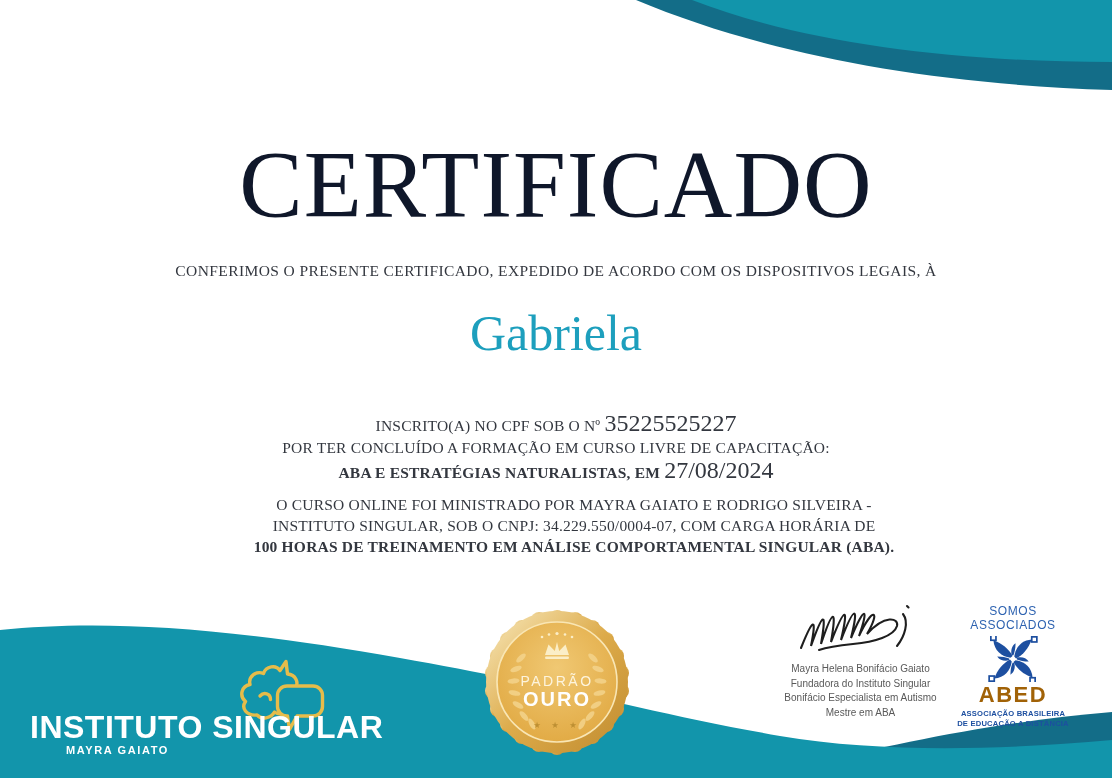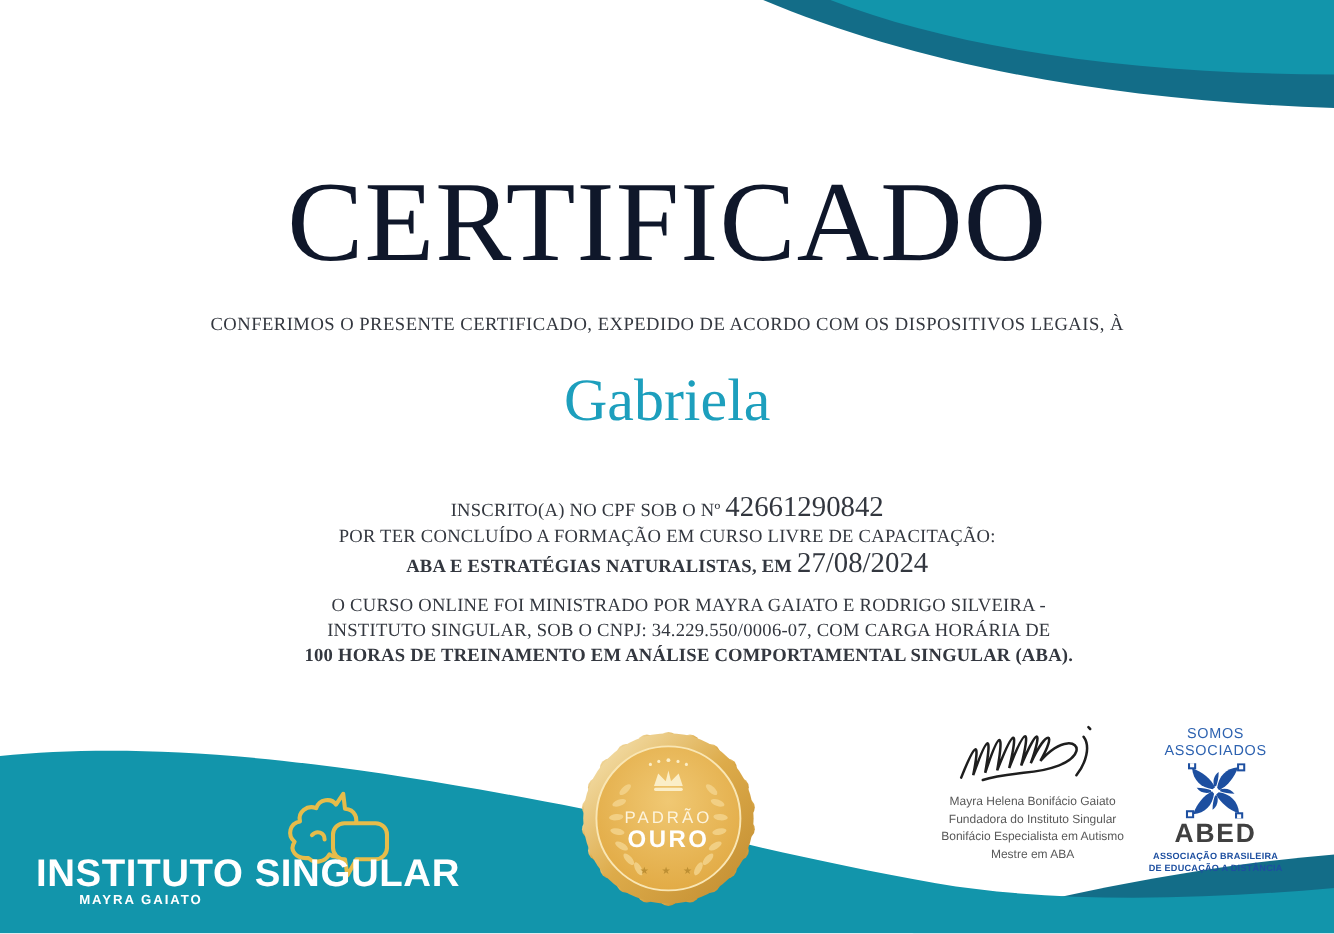--- a/index.html
+++ b/index.html
@@ -36,21 +36,21 @@
     left:31px;top:744px;color:#ffffff;font-family:"Liberation Sans",sans-serif;
     font-size:11px;font-weight:bold;letter-spacing:1.6px;margin-left:35px;
   }
   .sig-wrap{left:778px;top:596px;width:165px;text-align:center;}
   .sig-lines{
     margin-top:4px;font-family:"Liberation Sans",sans-serif;font-size:10px;
     color:#595959;line-height:14.5px;
   }
   .abed-wrap{left:948px;top:604px;width:130px;text-align:center;font-family:"Liberation Sans",sans-serif;}
   .abed-tagline{font-size:12px;font-weight:normal;color:#2d62b0;letter-spacing:.6px;}
-  .abed-acronym{font-size:22px;font-weight:800;color:#404040;letter-spacing:1.5px;line-height:1;margin-top:2px;}
+  .abed-acronym{font-size:22px;font-weight:800;color:#a16207;letter-spacing:1.5px;line-height:1;margin-top:2px;}
   .abed-desc{font-size:7.6px;font-weight:bold;color:#1d4fa0;line-height:9.5px;letter-spacing:.2px;margin-top:3px;}
   .badge-wrap{left:476px;top:606px;width:162px;height:166px;}
 </style>
 </head>
 <body>
 
 <div class="canvas">
 
   <svg class="abs" style="left:0;top:0;" width="1112" height="110" viewBox="0 0 1112 110">
     <path d="M 636 0 C 760 52 920 84 1112 90 L 1112 0 Z" fill="#136d88"></path>
@@ -62,28 +62,28 @@
     <path d="M 0 12 C 100 2 220 8 400 40 C 560 68 650 95 780 118 C 880 135 1000 132 1112 122 L 1112 160 L 0 160 Z" fill="#1295ab"></path>
   </svg>
 
   <div class="abs title">CERTIFICADO</div>
 
   <div class="abs intro">CONFERIMOS O PRESENTE CERTIFICADO, EXPEDIDO DE ACORDO COM OS DISPOSITIVOS LEGAIS, À</div>
 
   <div class="abs recipient">Gabriela</div>
 
   <div class="abs block block1">
-    <div><span>INSCRITO(A) NO CPF SOB O Nº </span><span class="big">42661290842</span></div>
+    <div><span>INSCRITO(A) NO CPF SOB O Nº </span><span class="big">35225525227</span></div>
     <div>POR TER CONCLUÍDO A FORMAÇÃO EM CURSO LIVRE DE CAPACITAÇÃO:</div>
     <div><span class="bold">ABA E ESTRATÉGIAS NATURALISTAS, EM </span><span class="big">27/08/2024</span></div>
   </div>
 
   <div class="abs block block2">
     <div>O CURSO ONLINE FOI MINISTRADO POR MAYRA GAIATO E RODRIGO SILVEIRA -</div>
-    <div>INSTITUTO SINGULAR, SOB O CNPJ: 34.229.550/0006-07, COM CARGA HORÁRIA DE</div>
+    <div>INSTITUTO SINGULAR, SOB O CNPJ: 34.229.550/0004-07, COM CARGA HORÁRIA DE</div>
     <div class="bold">100 HORAS DE TREINAMENTO EM ANÁLISE COMPORTAMENTAL SINGULAR (ABA).</div>
   </div>
 
   <div class="abs badge-wrap">
     <svg width="162" height="166" viewBox="0 0 162 166">
       <defs>
         <linearGradient id="goldA" x1="0" y1="0" x2="1" y2="1">
           <stop offset="0" stop-color="#f8e9bd"></stop>
             <stop offset="0.5" stop-color="#ddab4a"></stop>
             <stop offset="1" stop-color="#c08b2f"></stop>

